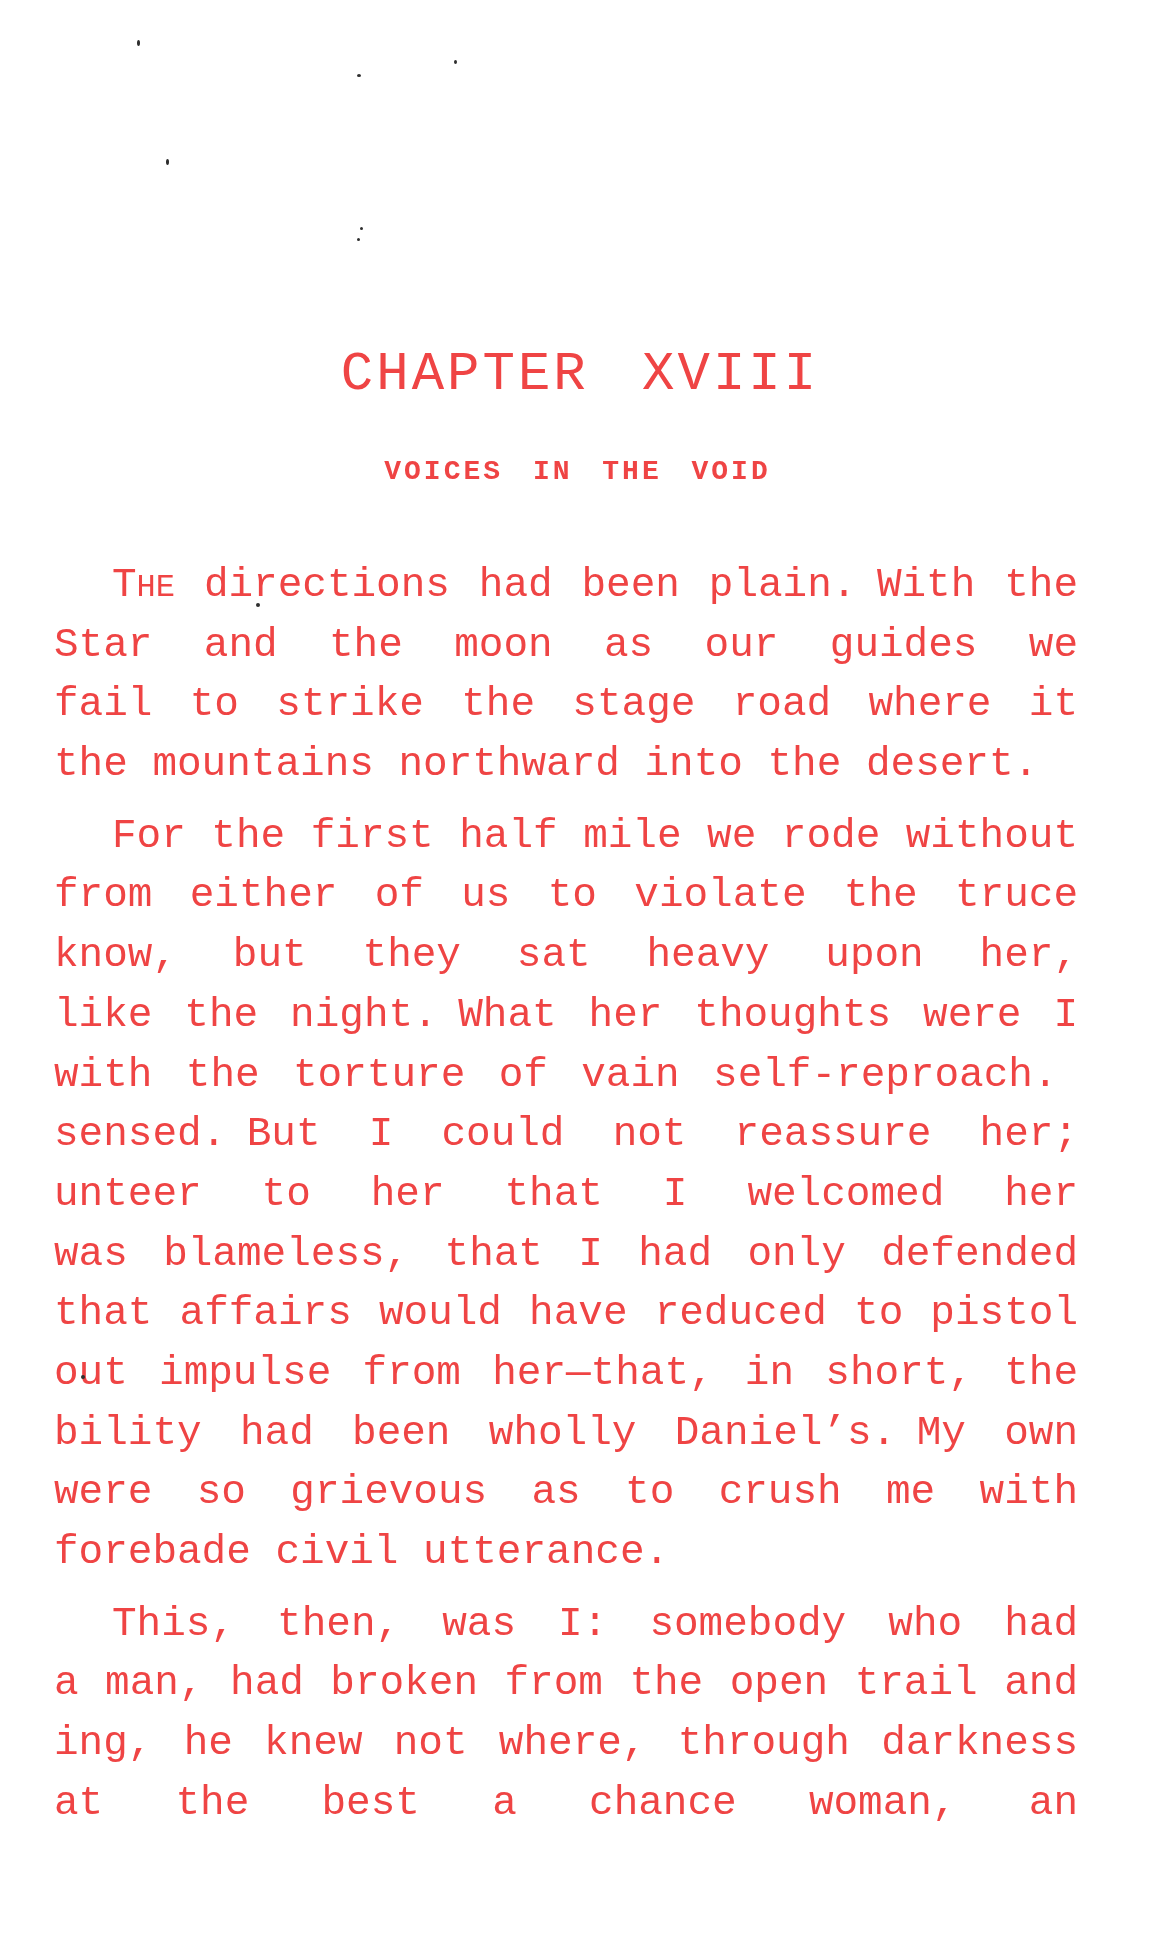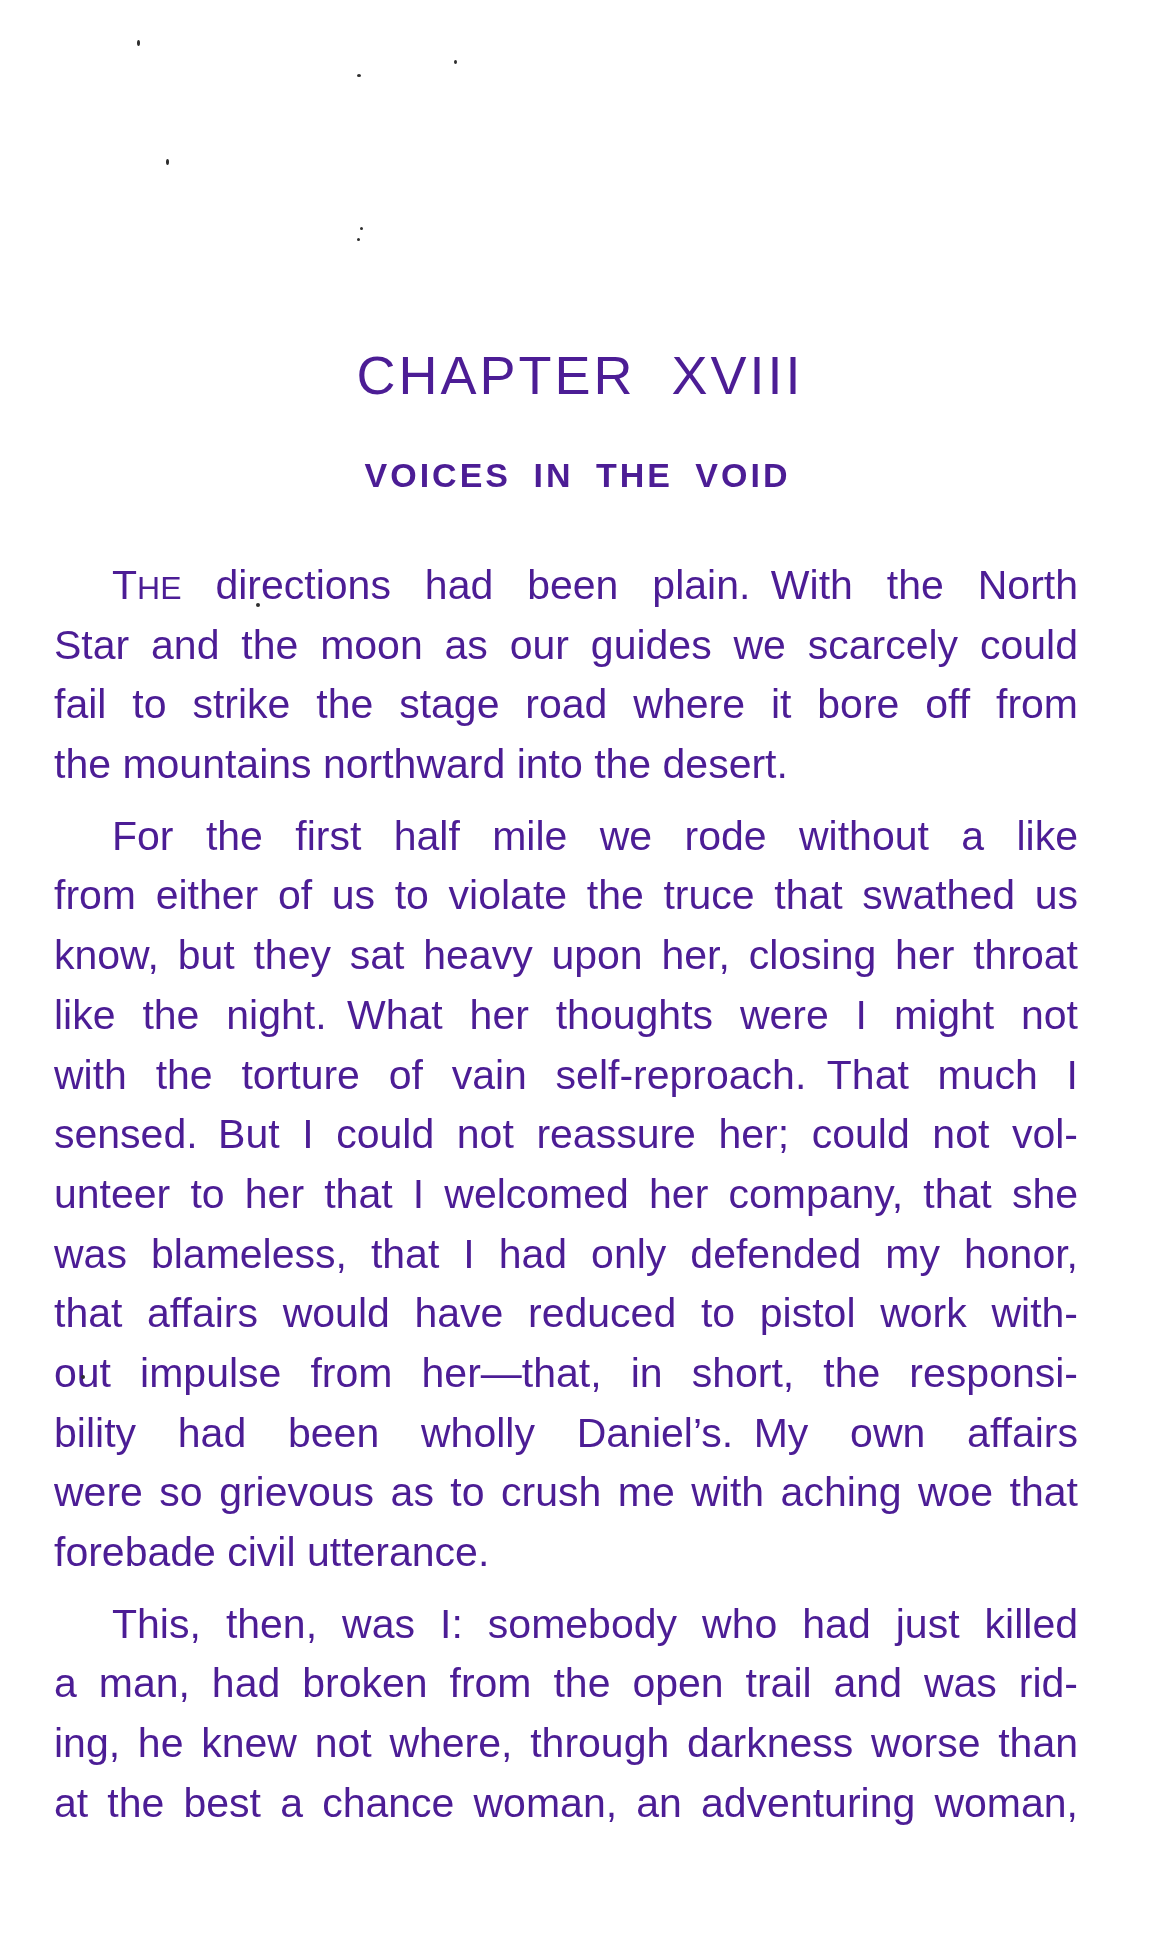--- a/index.html
+++ b/index.html
@@ -1,43 +1,43 @@
 <!DOCTYPE html>
 <html><head>
 <meta charset="utf-8">
 <style>
   html, body { margin: 0; padding: 0; background: #ffffff; }
   .page {
     position: relative;
     width: 1171px;
     height: 1948px;
     background: #ffffff;
-    font-family: Liberation Sans, sans-serif;
-    color: #4c1d95;
+    font-family: Liberation Mono, monospace;
+    color: #ef4444;
     overflow: hidden;
   }
   .chapter-title {
     position: absolute;
     top: 348px;
     left: 0;
     width: 1160px;
     text-align: center;
     font-size: 54px;
     line-height: 1;
     letter-spacing: 3px;
     word-spacing: 18px;
     white-space: nowrap;
   }
   .chapter-subtitle {
     position: absolute;
     top: 458px;
     left: 0;
     width: 1155px;
     text-align: center;
-    font-size: 34px;
+    font-size: 28px;
     line-height: 1;
     font-weight: bold;
     letter-spacing: 3px;
     word-spacing: 10px;
     white-space: nowrap;
   }
   .body-text {
     position: absolute;
     top: 544px;
     left: 42px;

